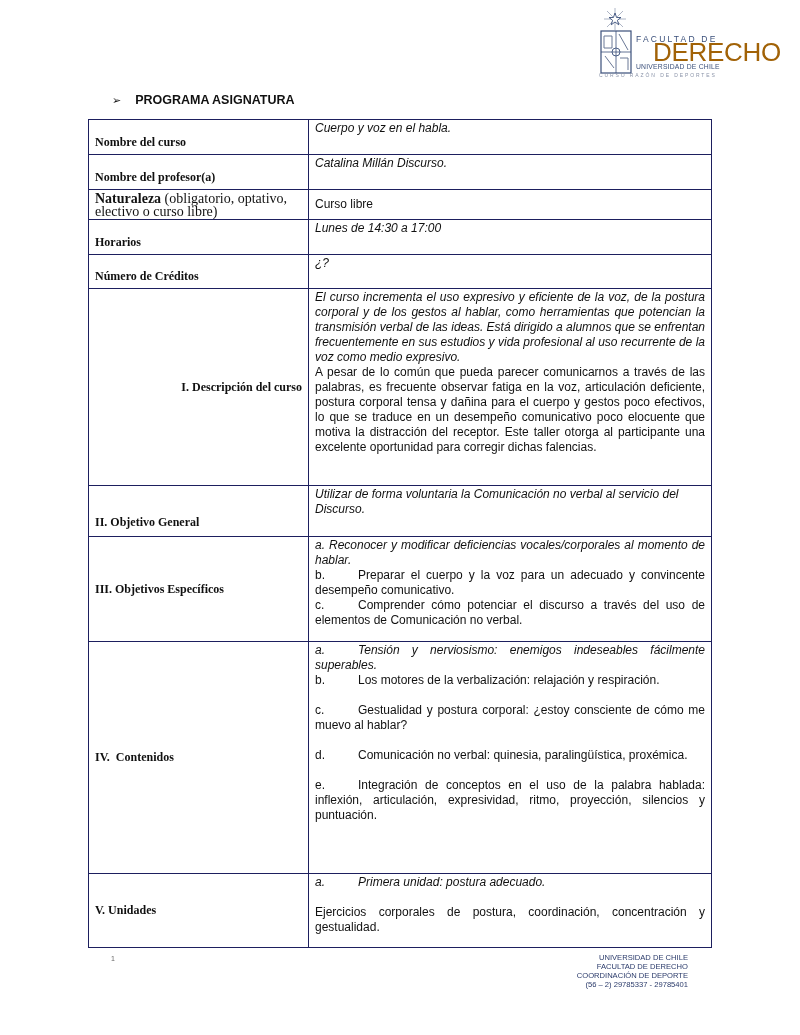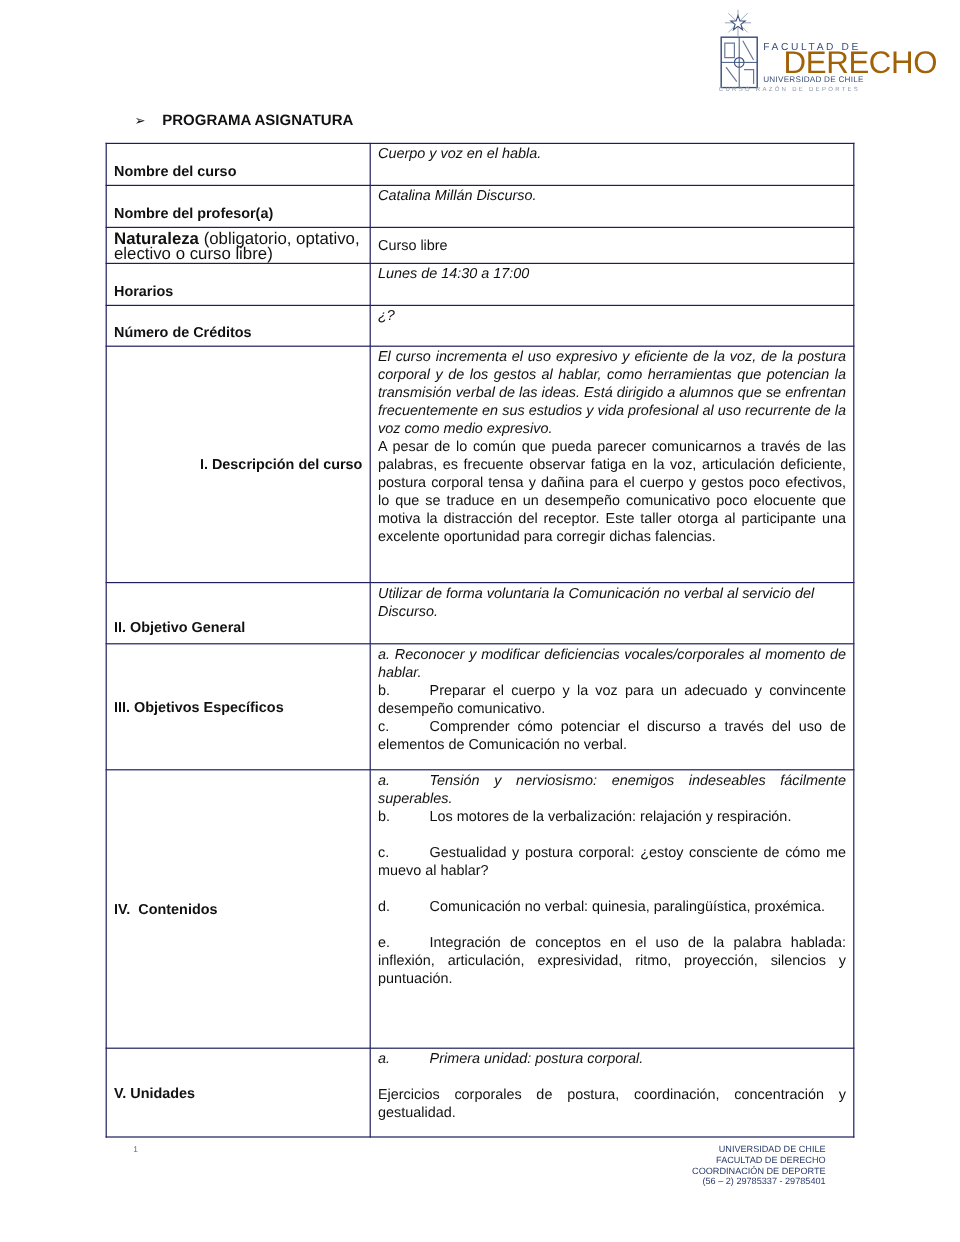--- a/index.html
+++ b/index.html
@@ -22,21 +22,21 @@
   
   .heading { position: absolute; left: 112px; top: 93px; font-size: 12.5px; font-weight: bold;
              display: flex; align-items: center; }
   .heading .arrow { font-size: 11px; margin-right: 14px; font-weight: normal; }
 
   
   .tbl { position: absolute; left: 88px; top: 119px; width: 624px; border-collapse: collapse;
          table-layout: fixed; }
   .tbl td { border: 1.5px solid #1d1f5e; vertical-align: top; padding: 0; }
   .tbl td.lbl { width: 207px; font-size: 12px; font-weight: bold; padding: 0 6px;
-                vertical-align: middle; }
+                vertical-align: middle; font-family: Liberation Serif, serif; }
   .tbl td.val { font-size: 12px; line-height: 15px; padding: 0 6px 0 6px; }
   .tbl td.val.just { text-align: justify; }
   .tbl td.lbl .light { font-weight: normal; }
 
   .r1 td { height: 30px; }
   .r2 td { height: 30px; }
   .r3 td { height: 29px; }
   .r4 td { height: 30px; }
   .r5 td { height: 29px; }
   .r6 td { height: 196px; text-align: right; }
@@ -150,21 +150,21 @@
       <span class="item"><span class="tab">c.</span><span>Gestualidad y postura corporal: ¿estoy consciente de cómo me muevo al hablar?</span></span>
       <span class="gap"></span>
       <span class="item"><span class="tab">d.</span><span>Comunicación no verbal: quinesia, paralingüística, proxémica.</span></span>
       <span class="gap"></span>
       <span class="item"><span class="tab">e.</span><span>Integración de conceptos en el uso de la palabra hablada: inflexión, articulación, expresividad, ritmo, proyección, silencios y puntuación.</span></span>
     </td>
   </tr>
   <tr class="r10">
     <td class="lbl">V. Unidades</td>
     <td class="val">
-      <span class="item top"><span class="tab">a.</span><span>Primera unidad: postura corporal.</span></span>
+      <span class="item top"><span class="tab">a.</span><span>Primera unidad: postura adecuado.</span></span>
       <span class="gap"></span>
       <span class="item">Ejercicios corporales de postura, coordinación, concentración y gestualidad.</span>
     </td>
   </tr>
 </tbody>
   </table>
 
 <div class="pagenum">1</div>
 <div class="footer">
   <div>UNIVERSIDAD DE CHILE</div>

